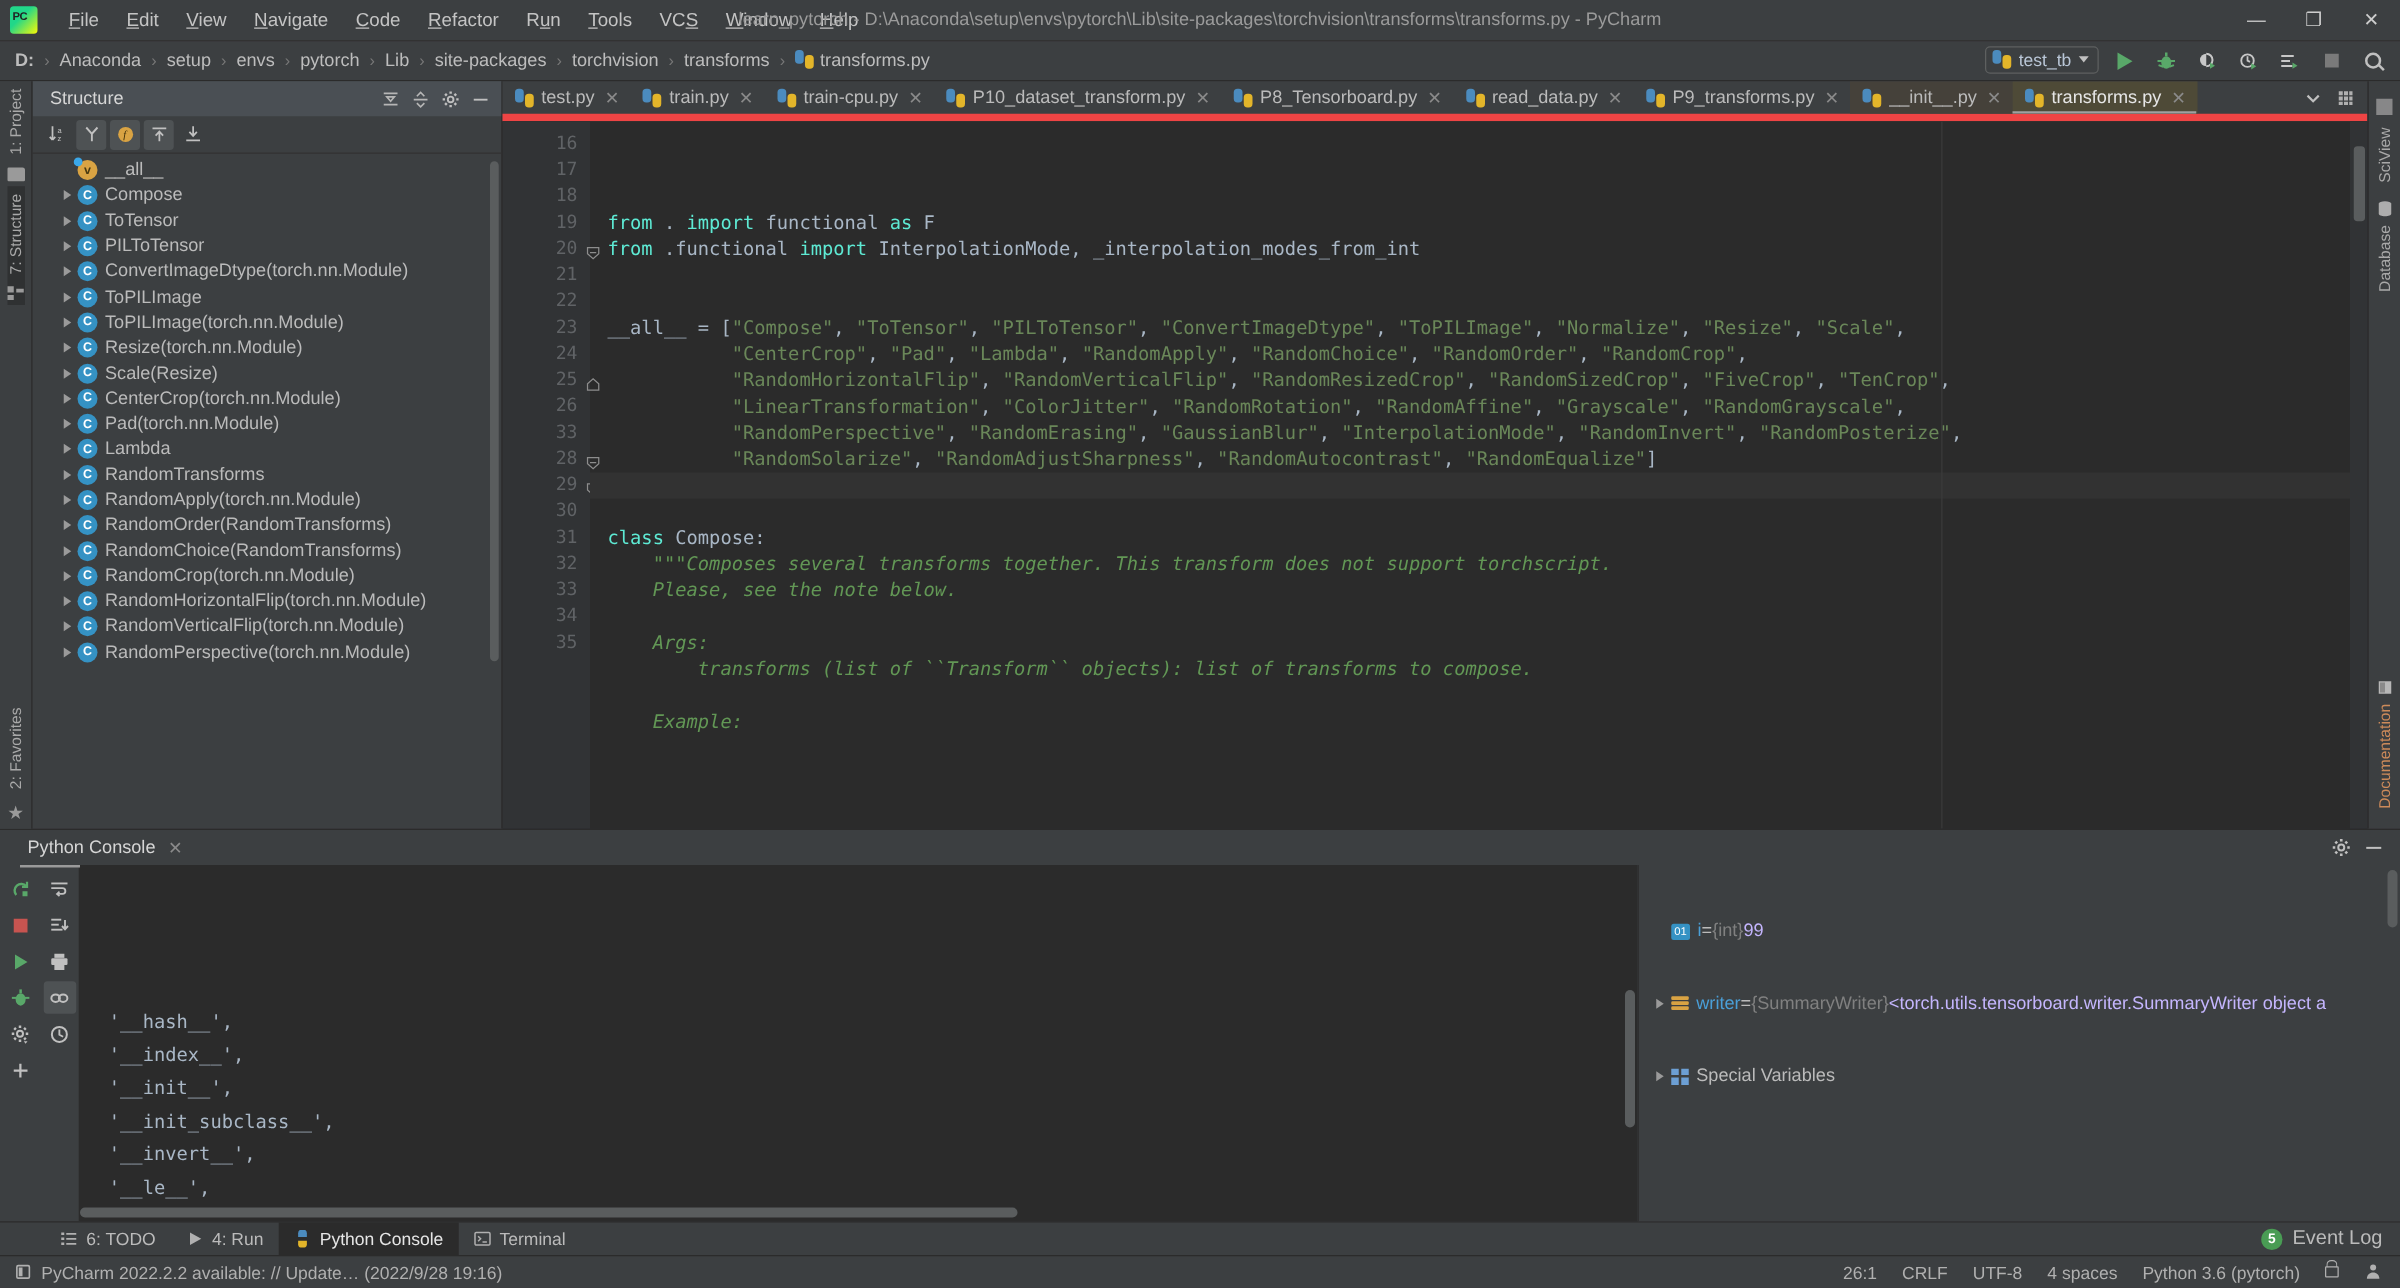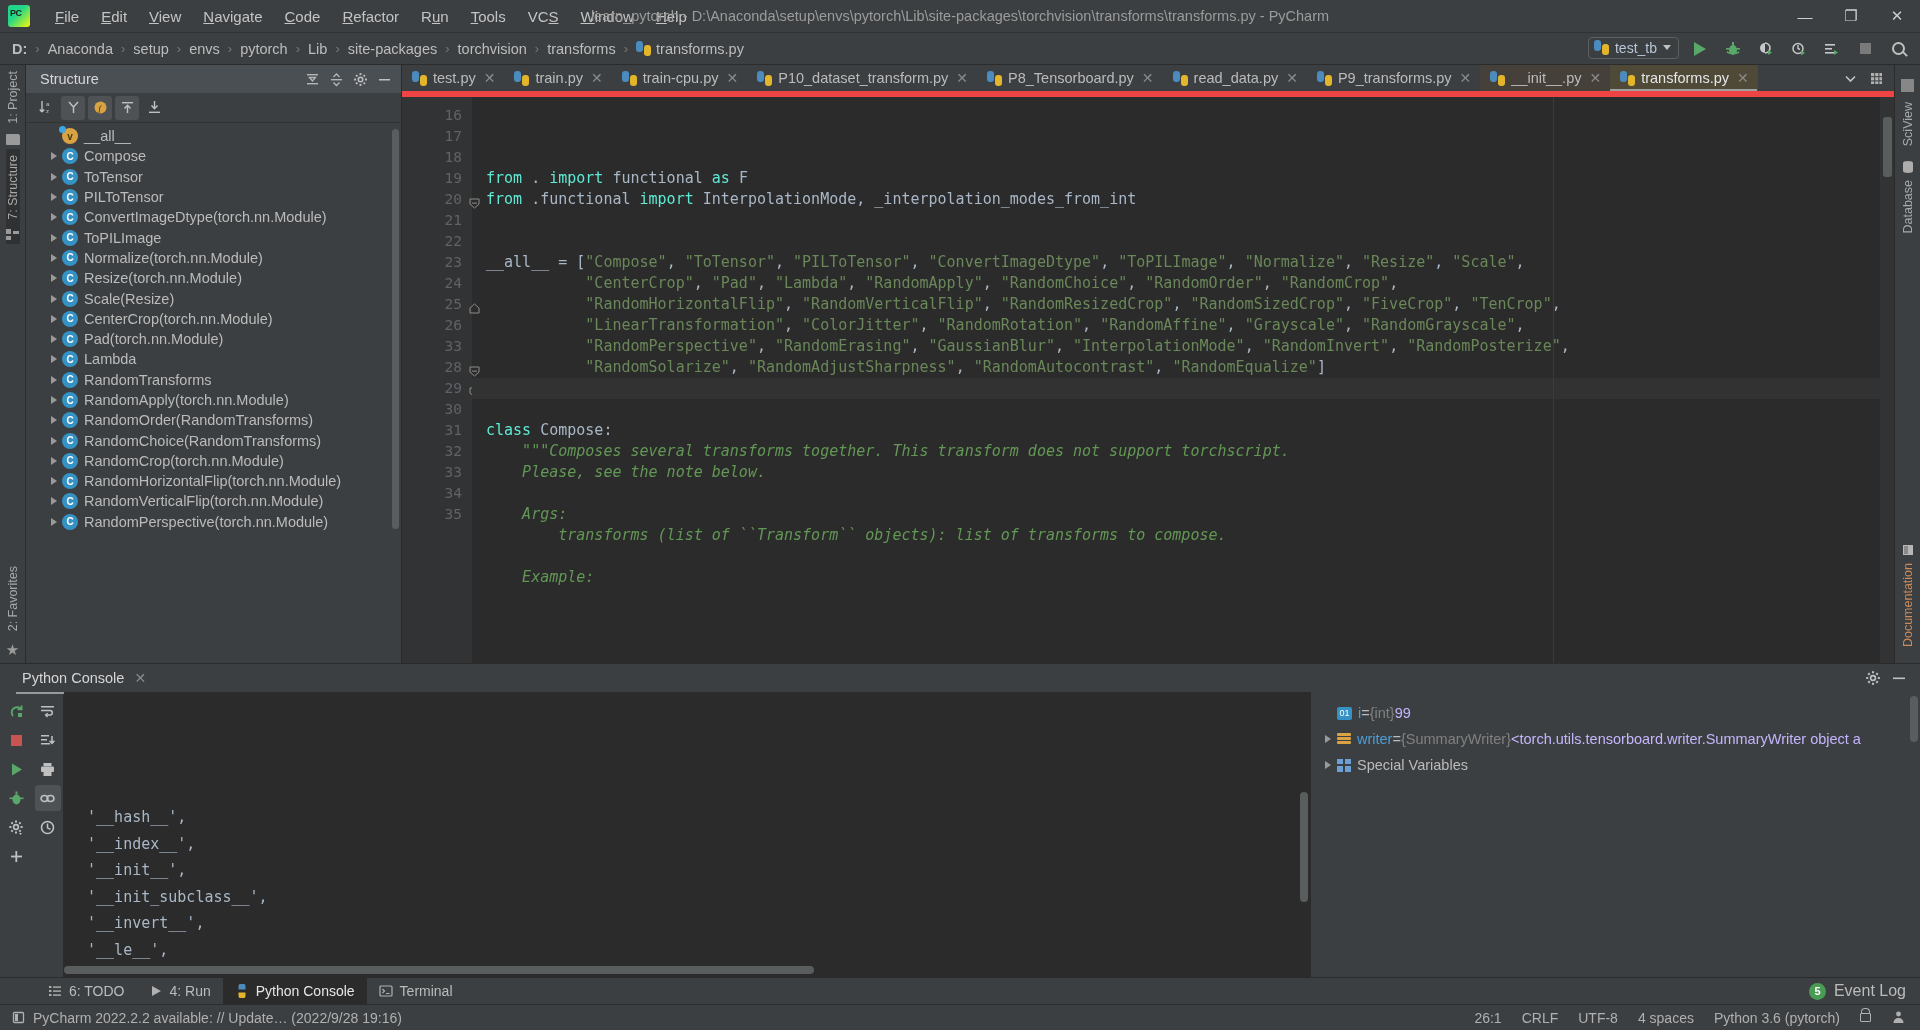--- a/index.html
+++ b/index.html
@@ -152,21 +152,21 @@
   .cbtn { width:26px;height:26px;display:flex;align-items:center;justify-content:center;border-radius:3px;}
   .cbtn.on{background:#4e5254;}
   .console-out { flex:1; background:#2b2b2b; position:relative; overflow:hidden;
      font-family:"DejaVu Sans Mono", monospace; font-size:15px; line-height:26.5px;
      color:#a9b7c6; padding:6px 0 0 14px; white-space:pre; min-width:0;}
   .cscroll-v { position:absolute; right:2px; top:100px; width:8px; height:110px; background:#5a5d5e;border-radius:4px;}
   .cscroll-h { position:absolute; left:0px; bottom:3px; height:8px; width:750px; background:#5a5d5e;border-radius:4px;}
   .vars { width:610px; background:#3c3f41; border-left:1px solid #2b2b2b; flex:0 0 610px;
      padding-top:8px; position:relative;}
   .vrow { height:26px; display:flex;align-items:center; font-size:14.5px; color:#bbbbbb;
-     padding-left:8px; white-space:nowrap; overflow:hidden;}
+     padding-left:8px; white-space:nowrap; overflow:hidden;margin-top:32px;}
   .varrow{width:18px;display:flex;align-items:center;justify-content:center;}
   .varrow i{width:0;height:0;border-top:4px solid transparent;border-bottom:4px solid transparent;
      border-left:6px solid #9a9a9a;display:block;}
   .vname{color:#4a9fd8;}
   .vtype{color:#808080;}
   .vval{color:#c4b5fd;}
   .int-ic{ width:15px;height:13px;background:#3592c4;color:#fff;font-size:9px;display:flex;
      align-items:center;justify-content:center;border-radius:2px;margin-right:6px;}
   .obj-ic{ width:14px;height:13px;margin-right:6px;display:flex;flex-direction:column;gap:1px;}
   .obj-ic span{height:3px;background:#d9a343;border-radius:1px;}
@@ -425,21 +425,21 @@
               <i></i>
             </span>
             <span class="cico">C</span>
             <span>ToPILImage</span>
           </div>
           <div class="trow">
             <span class="arrow">
               <i></i>
             </span>
             <span class="cico">C</span>
-            <span>Normalize(torch.nn.Module)</span>
+            <span>ToPILImage(torch.nn.Module)</span>
           </div>
           <div class="trow">
             <span class="arrow">
               <i></i>
             </span>
             <span class="cico">C</span>
             <span>Resize(torch.nn.Module)</span>
           </div>
           <div class="trow">
             <span class="arrow">

